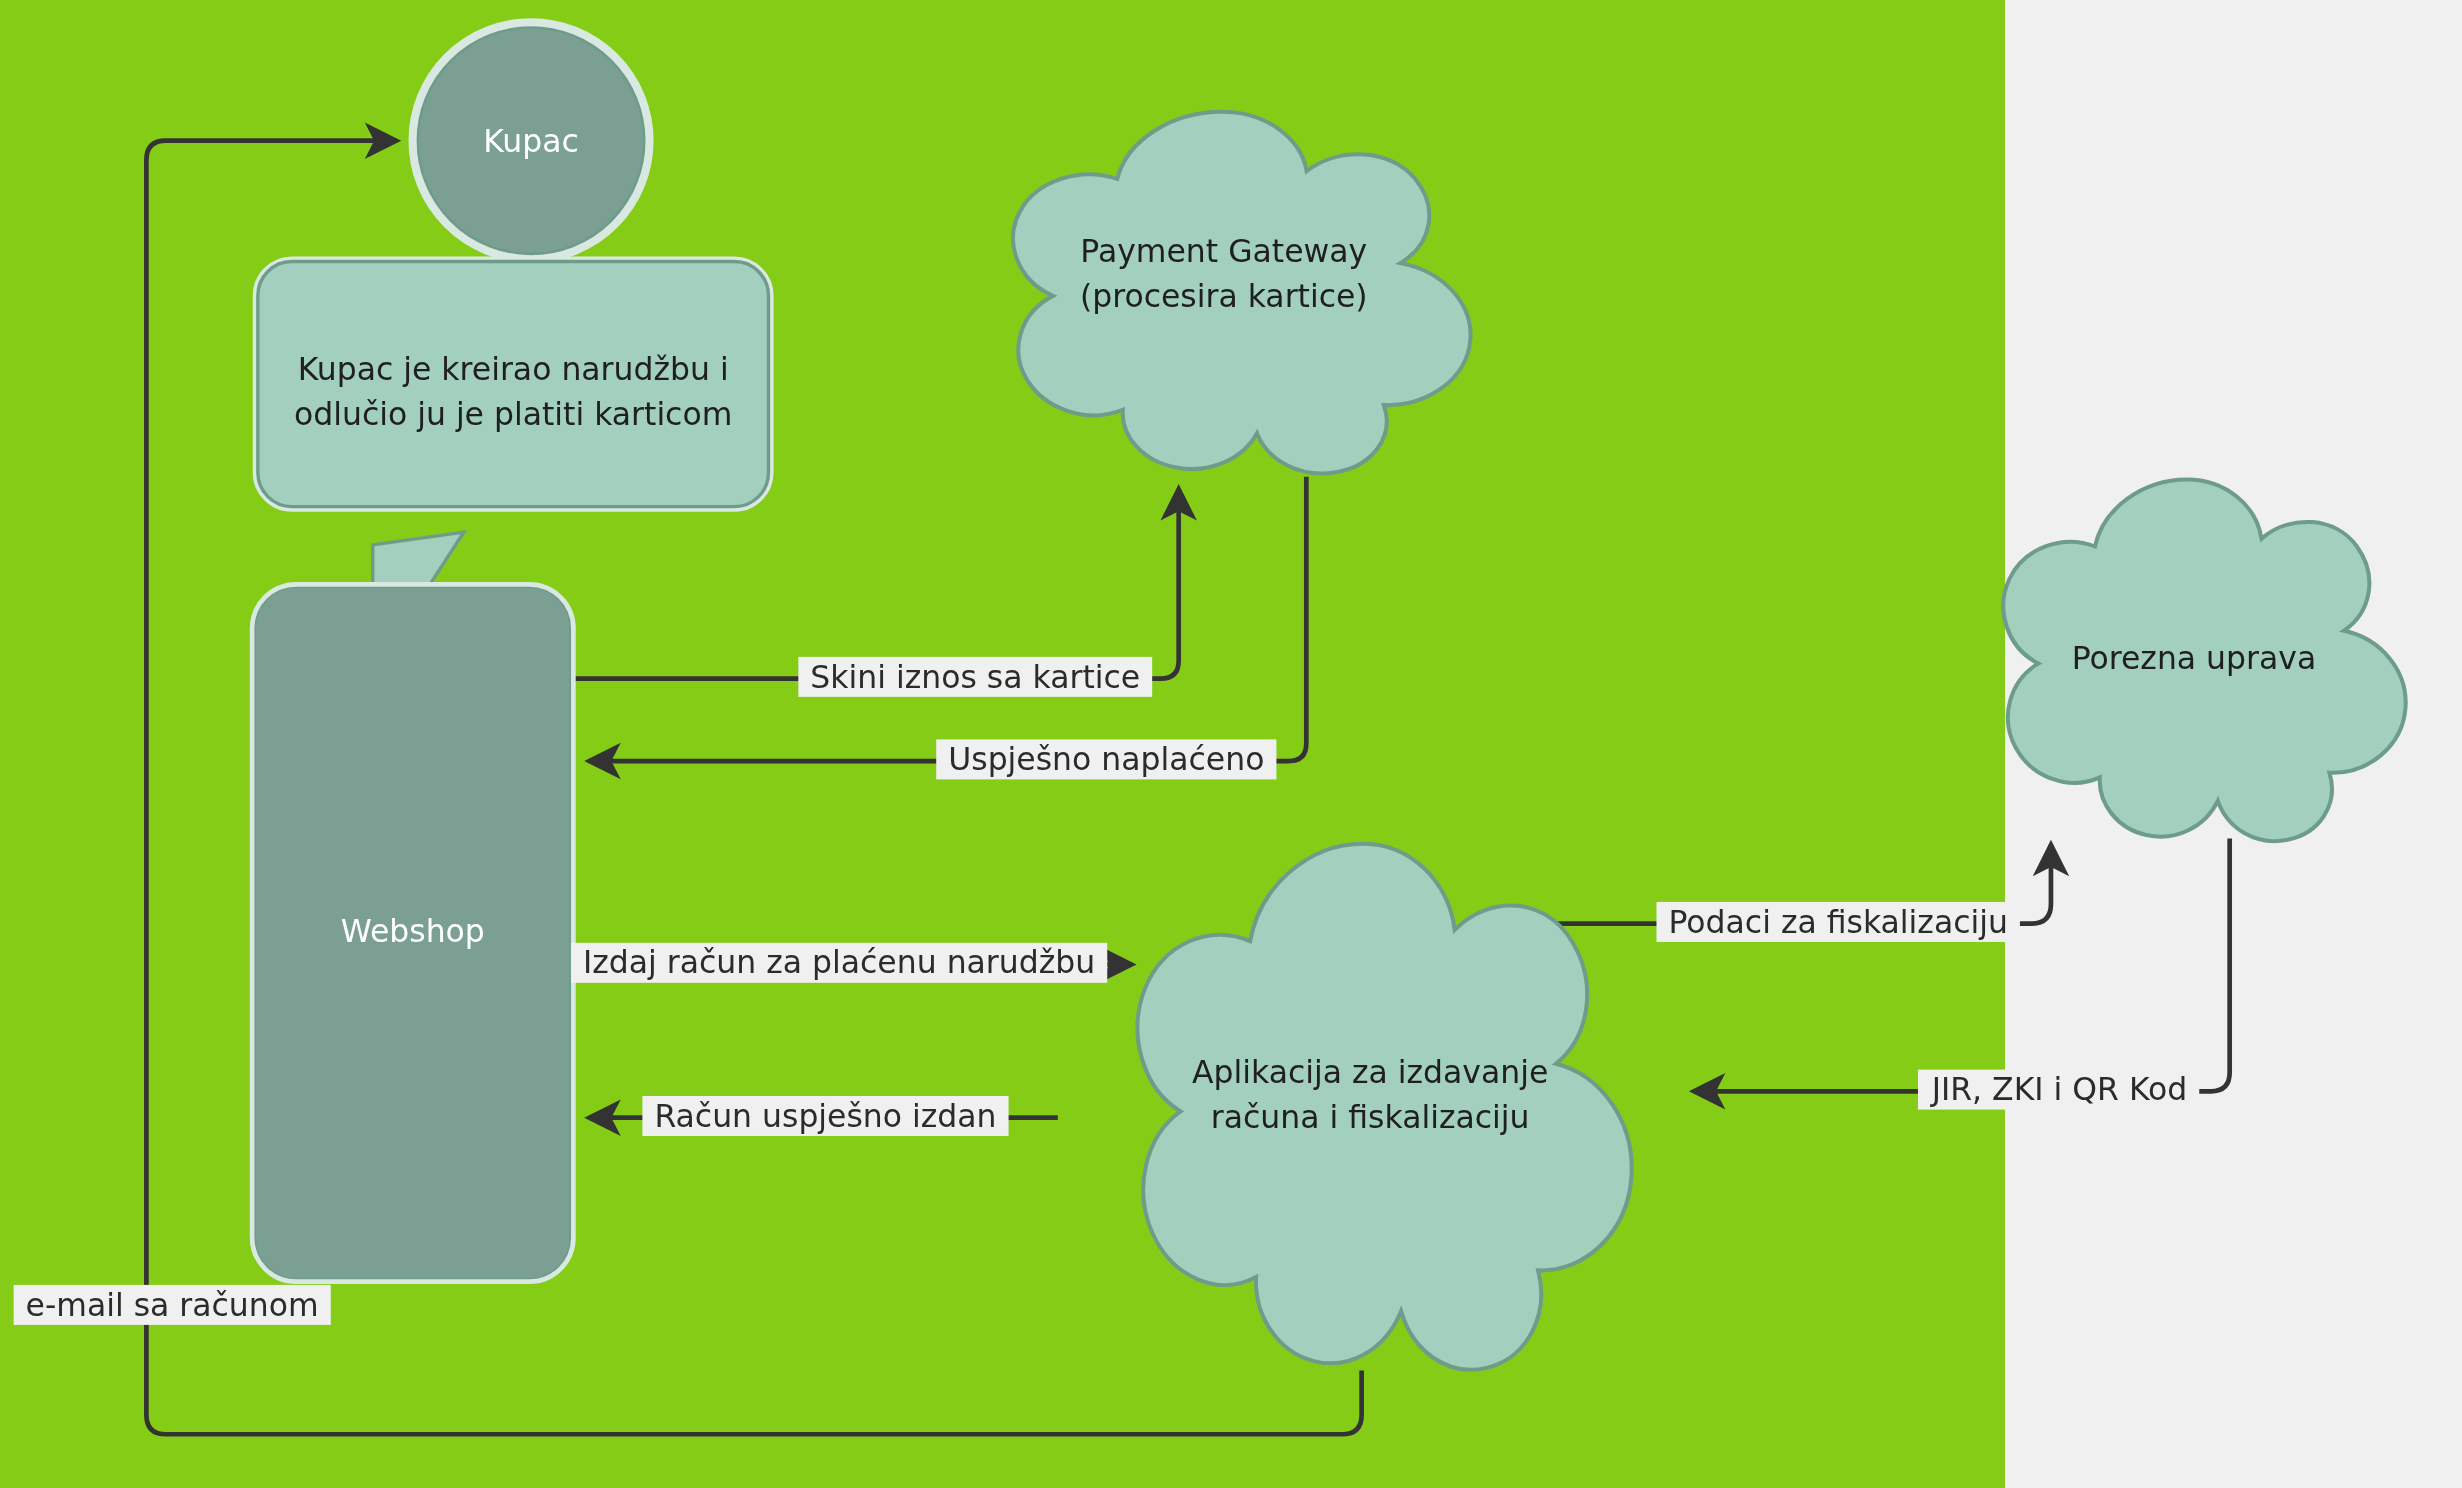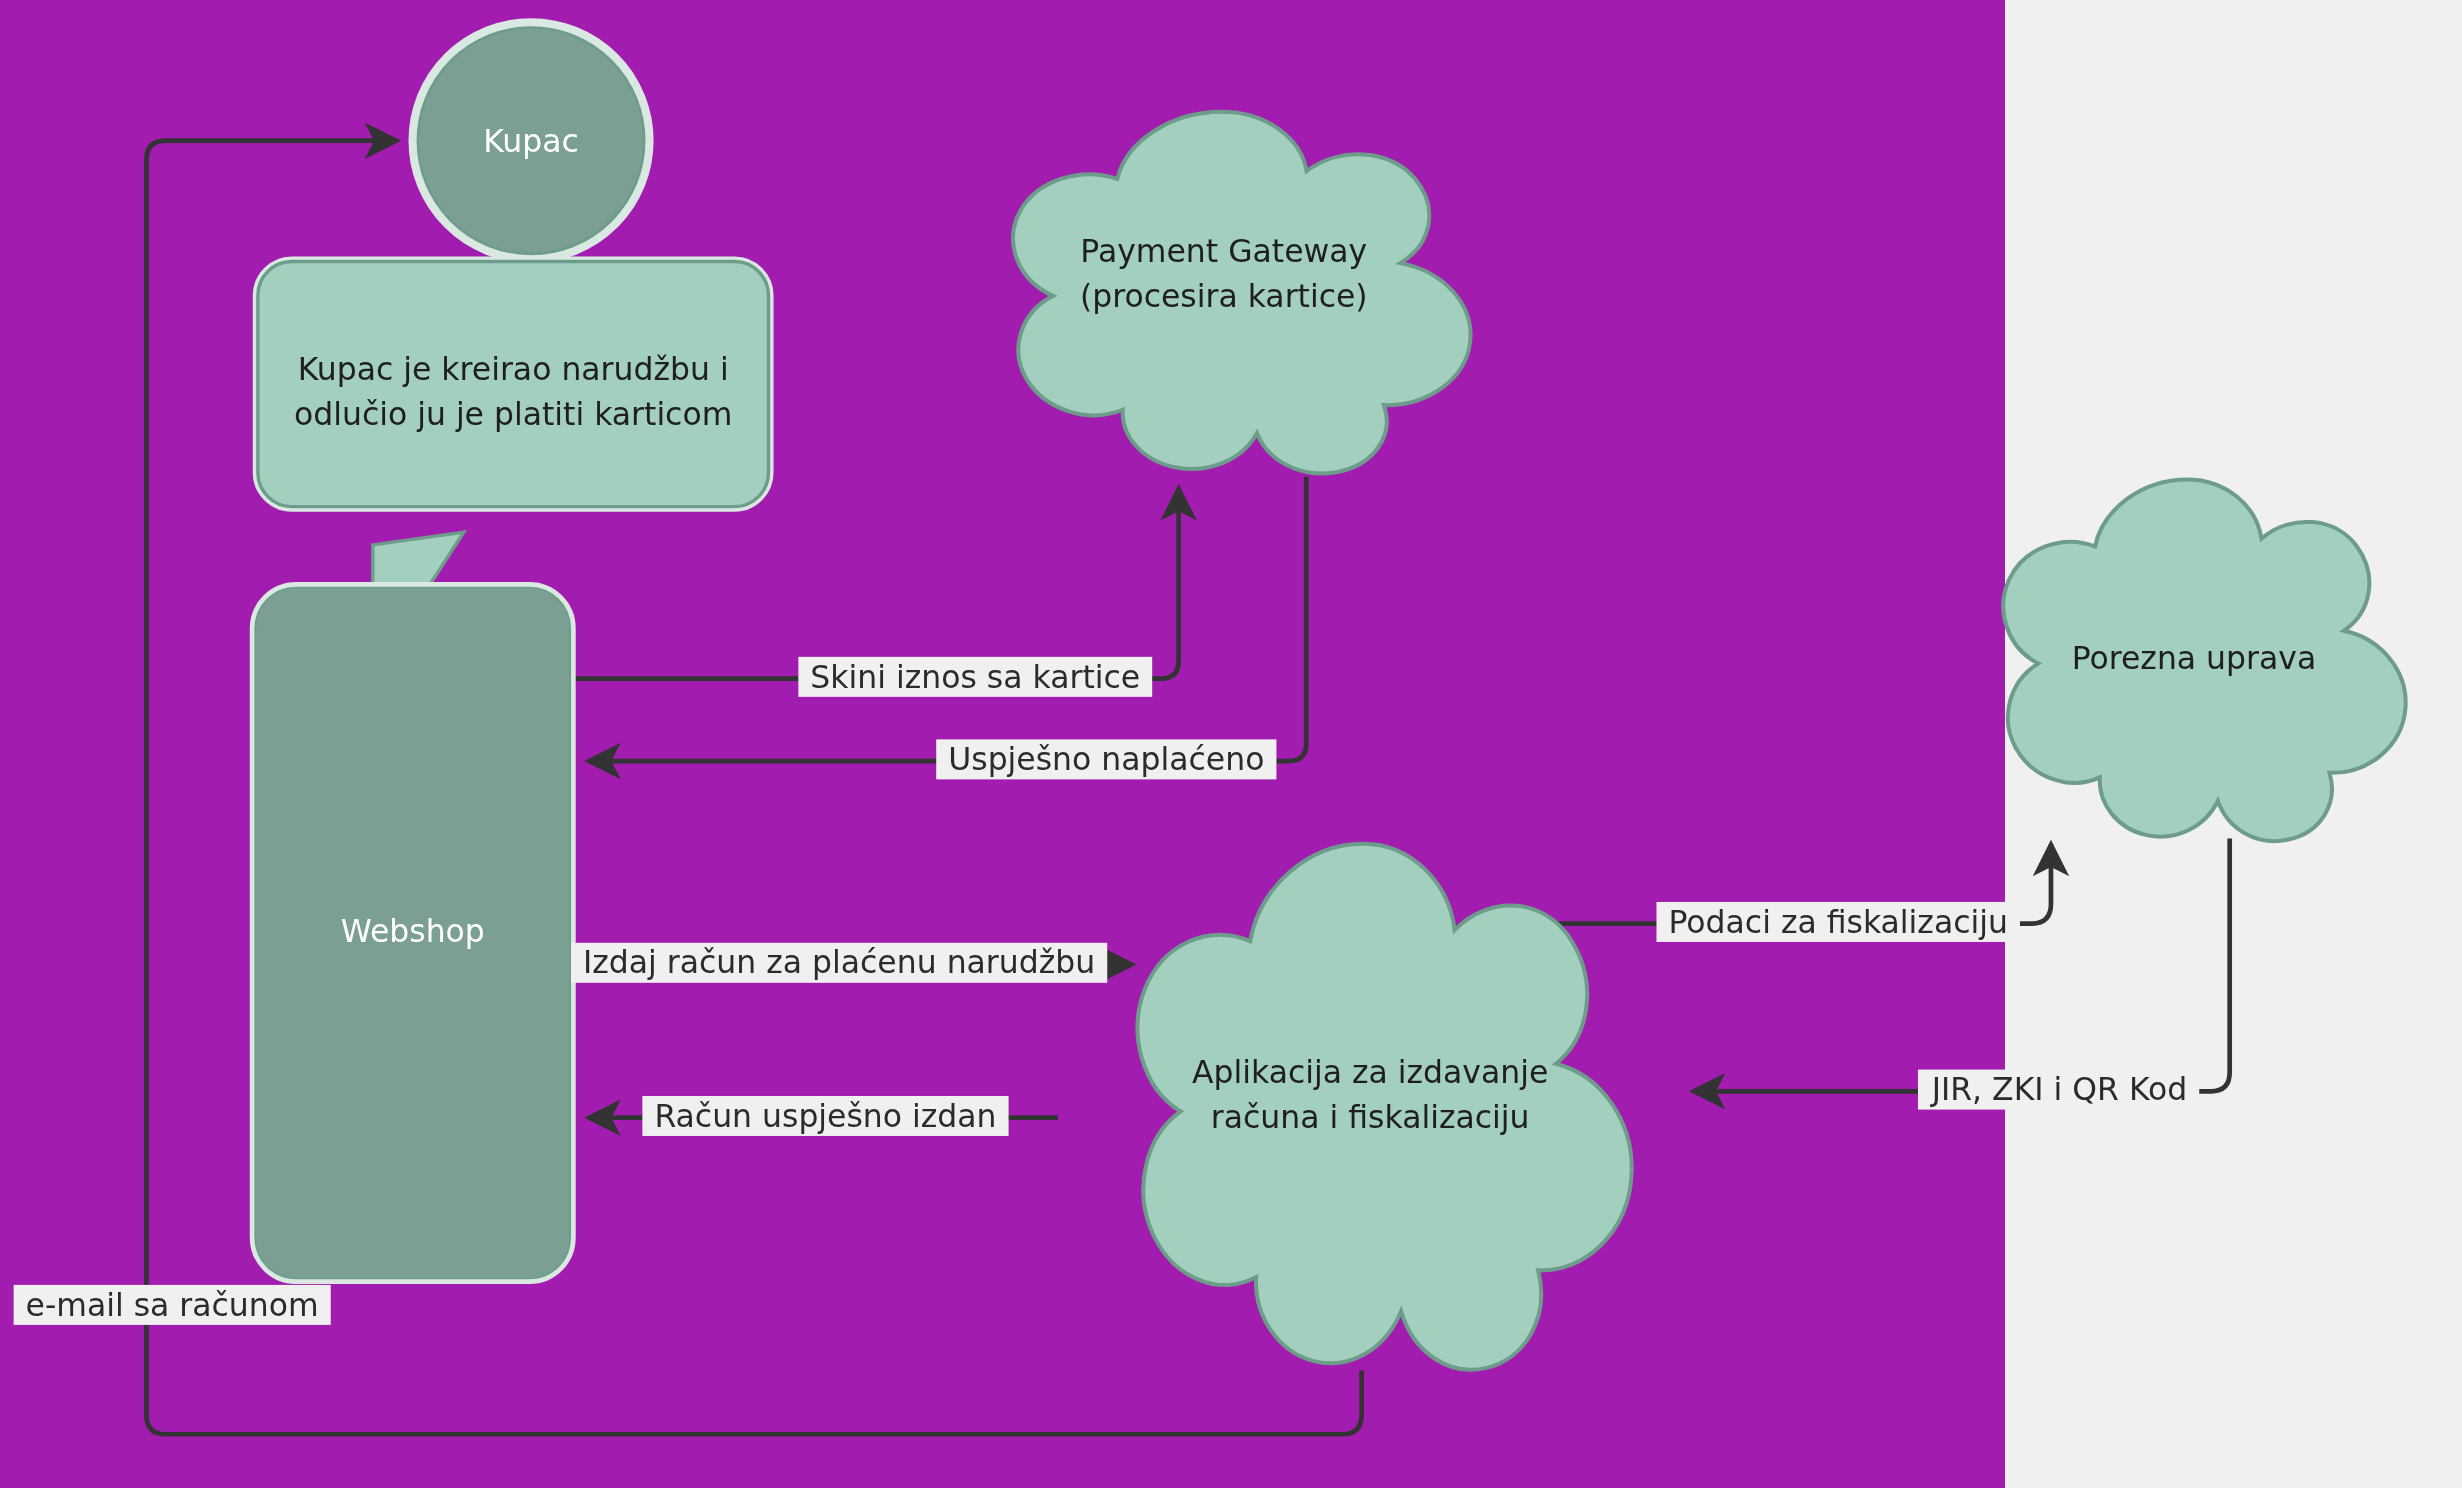--- a/index.html
+++ b/index.html
@@ -1,18 +1,18 @@
 <!DOCTYPE html>
 <html style="font-size:13.6px"><head>
 <meta charset="utf-8">
 <style>
   html,body{margin:0;padding:0;background:#f0f0f0;}
   body{width:2462px;height:1489px;overflow:hidden;
        font-family:"DejaVu Sans","Liberation Sans",sans-serif;}
-  #stage{position:relative;width:2005px;height:1489px;background:#a21caf;}
+  #stage{position:relative;width:2005px;height:1489px;background:#84cc16;}
   svg#diagram{position:absolute;left:0;top:0;width:2462px;height:1489px;display:block;}
   .node-label{font-family:"DejaVu Sans","Liberation Sans",sans-serif;
               font-size:37px;fill:#1f1f1f;text-anchor:middle;dominant-baseline:middle;}
   .node-label.dark{fill:#ffffff;}
   .edge-label{font-family:"DejaVu Sans","Liberation Sans",sans-serif;
               font-size:37px;fill:#2b2b2b;text-anchor:middle;dominant-baseline:middle;}
   .edge-label.lead{text-anchor:start;}
   .flow{fill:none;stroke:#333333;stroke-width:5.5;stroke-linecap:butt;stroke-linejoin:round;}
 </style>
 </head>

